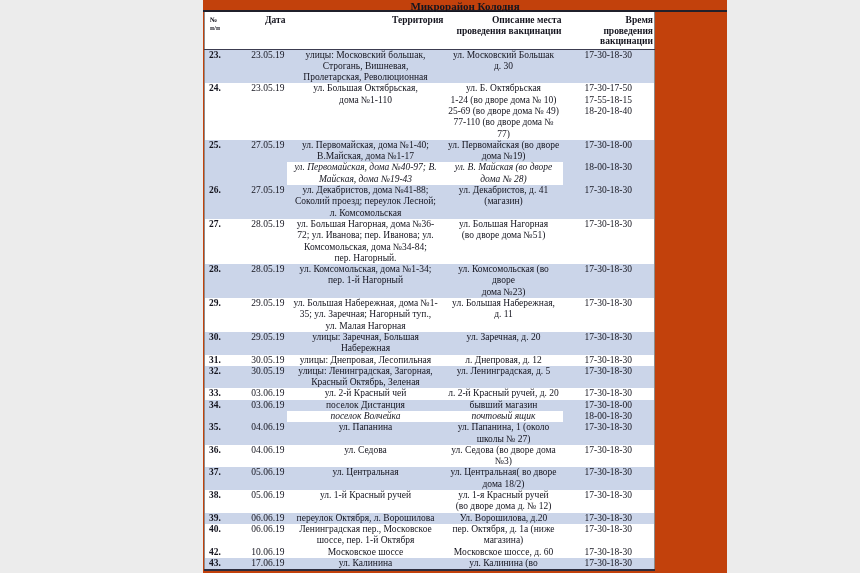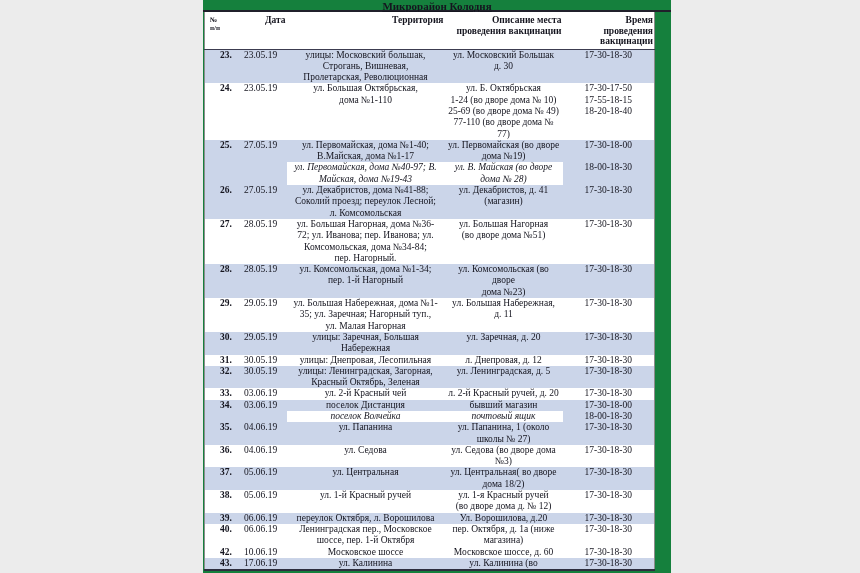--- a/index.html
+++ b/index.html
@@ -3,22 +3,22 @@
 <meta charset="utf-8">
 <style>
   html,body{margin:0;padding:0;}
   body{
     width:860px;height:573px;overflow:hidden;position:relative;
     background:#ececec;
     font-family:"Liberation Serif", serif;
     color:#15151f;
   }
   .page{
-    position:absolute;left:203px;top:0;width:468px;height:573px;
-    background:#15803d;
+    position:absolute;left:203px;top:0;width:524px;height:573px;
+    background:#c2410c;
   }
   .title-bar{
     height:10px;line-height:9px;
     border-bottom:2px solid #20202b;
     text-align:center;
   }
   .title-bar .title-text{
     font-weight:bold;font-size:11px;text-decoration:underline;
     white-space:nowrap;
   }
@@ -42,22 +42,22 @@
     background:#ffffff;
   }
   thead th.h-num{
     font-size:7px;line-height:8px;text-align:left;padding-left:5px;padding-top:4px;
   }
   tbody td{
     font-size:9.5px;line-height:11.3px;
     vertical-align:top;padding:0 2px;
     text-align:center;word-wrap:break-word;
   }
-  tbody td.c-num{text-align:left;padding-left:15px;font-weight:bold;}
-  tbody td.c-date{text-align:center;}
+  tbody td.c-num{text-align:left;padding-left:4px;font-weight:bold;}
+  tbody td.c-date{text-align:right;}
   tr.blue td{background:#cbd5e9;}
   tr.white td{background:#ffffff;margin-left:24px;}
   tr.blue.mw td.c-ter, tr.blue.mw td.c-desc{background:#ffffff;font-style:italic;}
 </style>
 </head>
 <body>
 
 <div class="page">
   <div class="title-bar">
     <span class="title-text">Микрорайон Колодня</span>

